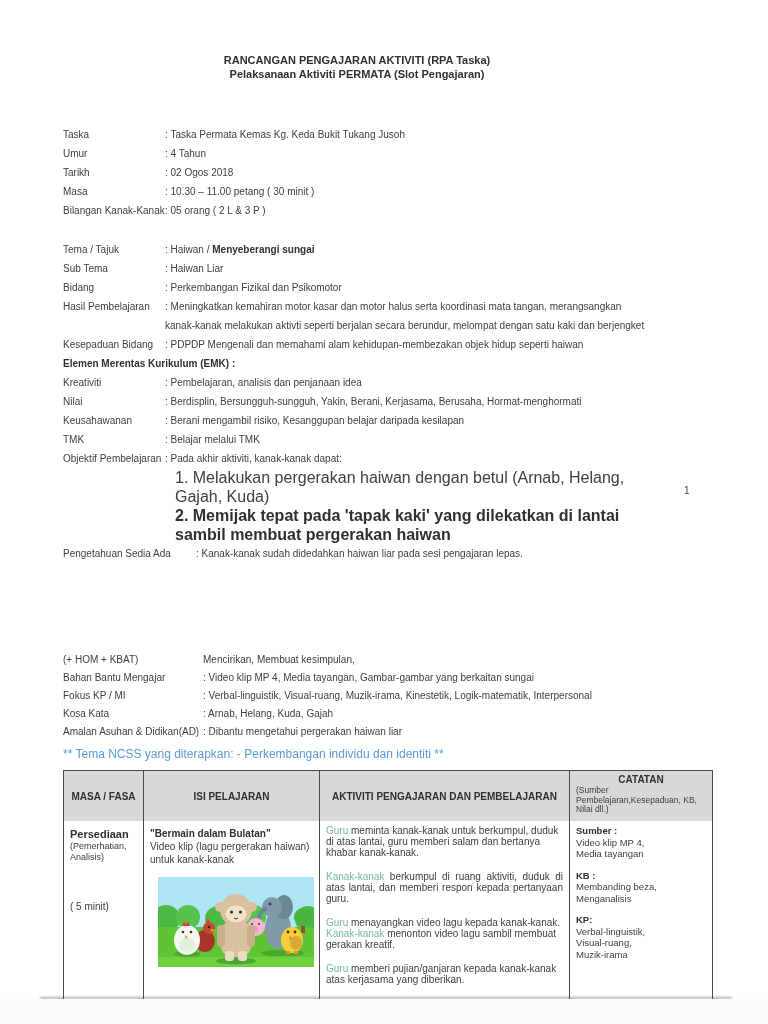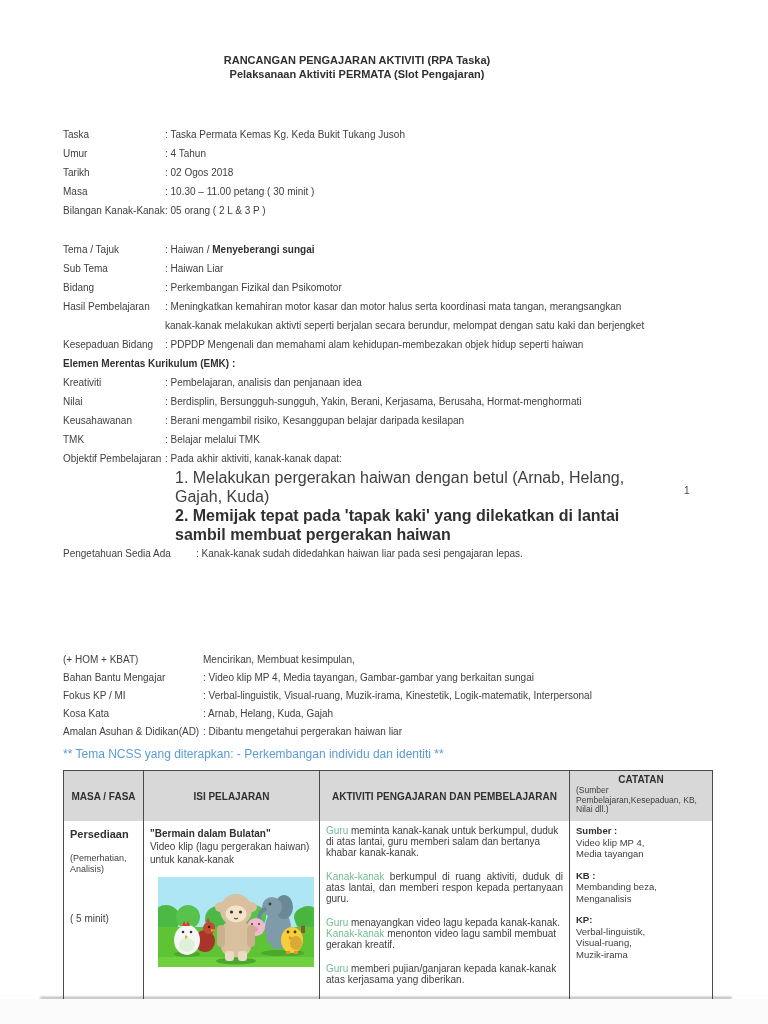--- a/index.html
+++ b/index.html
@@ -44,21 +44,21 @@
   .c4{flex:1;}
   .thead{background:var(--table-header-bg,#d8d8d8);height:50px;}
   .thead .tcell{display:flex;flex-direction:column;align-items:center;justify-content:center;
     text-align:left;font-weight:bold;color:#303030;font-size:10px;line-height:11px;}
   .thead .c4{justify-content:flex-start;padding-top:3px;}
   .c4-sub{font-weight:normal;font-size:8.5px;line-height:9.5px;color:#3d3d3d;margin-top:1px;}
   .tbody{height:215px;}
   .tbody .tcell{overflow:hidden;}
 
   .fasa-title{font-weight:bold;color:#303030;font-size:11px;line-height:14px;margin-top:2px;}
-  .fasa-sub{font-size:9px;line-height:11px;margin-top:12px;}
+  .fasa-sub{font-size:9px;line-height:11px;margin-top:0;}
   .fasa-time{font-size:10px;margin-top:38px;}
 
   .isi-title{font-weight:bold;color:#303030;font-size:10px;line-height:13px;margin-top:2px;}
   .isi-desc{font-size:10px;line-height:13px;}
   .thumb{margin:11px 2px 0 8px;display:block;}
 
   .akt p{margin:0 0 13px 0;font-size:10px;line-height:11px;}
   .akt p.justify{text-align:justify;}
   .lead{color:var(--accent-green,#74bd92);}
 

